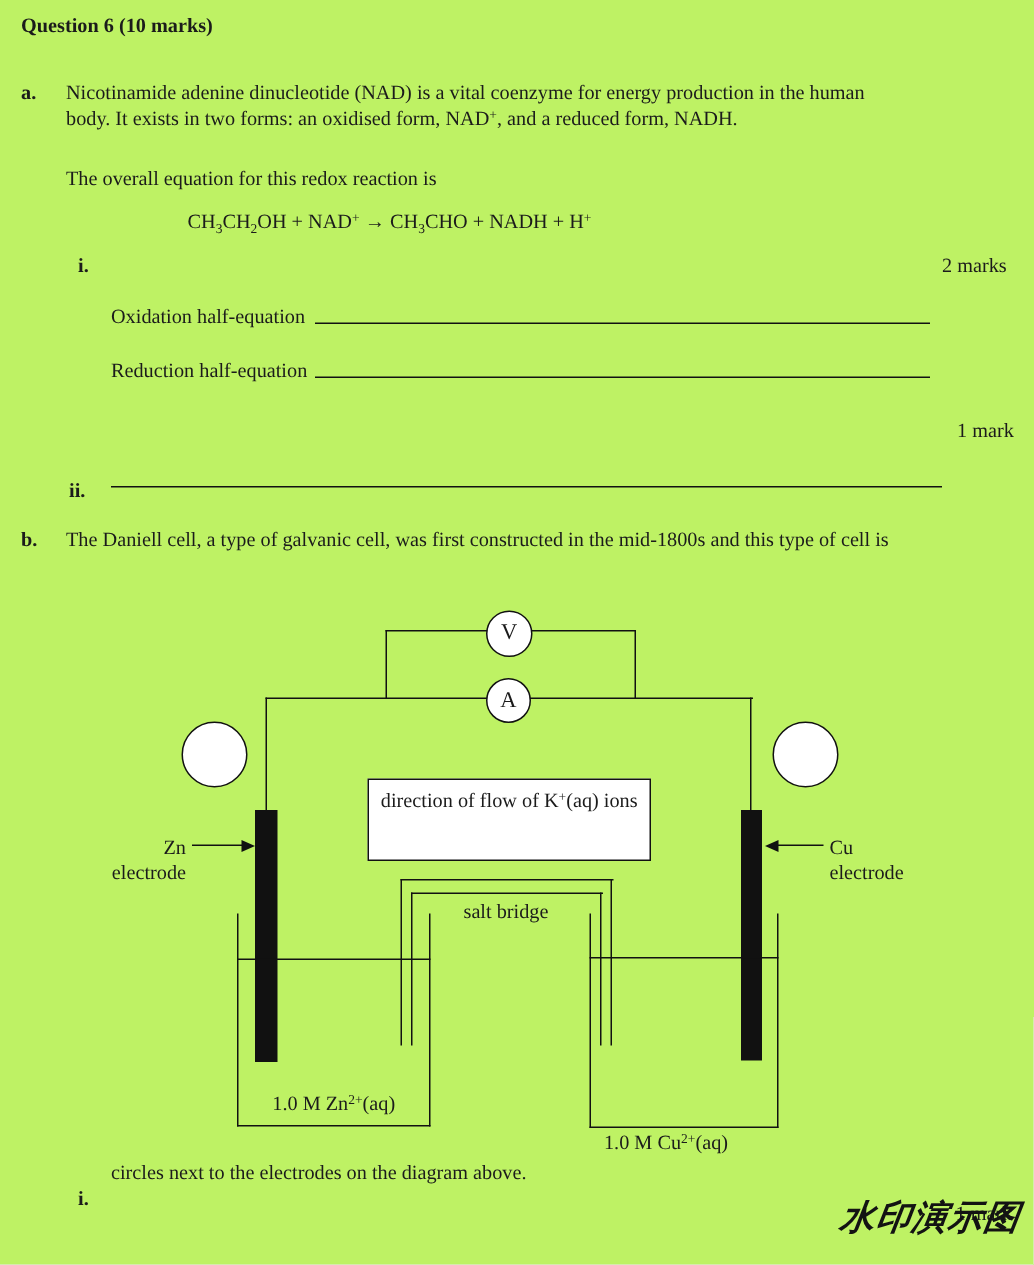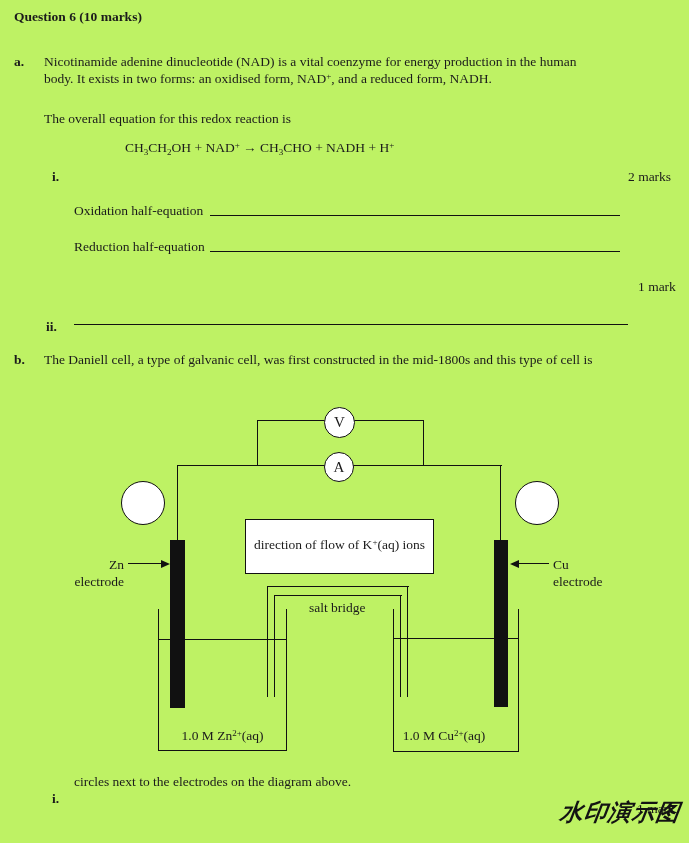--- a/index.html
+++ b/index.html
@@ -18,21 +18,21 @@
   .ansline{position:absolute;border-top:1.3px solid #111;}
   .circle{
     position:absolute;border:1.5px solid #111;border-radius:50%;
     background:#fff;display:flex;align-items:center;justify-content:center;
   }
   .meter{font-size:15px;}
   .electrode{position:absolute;background:#111;}
   .beaker{position:absolute;border:1.5px solid #111;border-top:none;background:transparent;}
   .flowbox{
     position:absolute;border:1.5px solid #111;background:#fff;
-    display:flex;justify-content:center;align-items:flex-start;padding-top:16px;box-sizing:border-box;
+    display:flex;justify-content:center;align-items:flex-start;padding-top:5px;box-sizing:border-box;
   }
   .arrowhead-r{position:absolute;width:0;height:0;border-top:4px solid transparent;
     border-bottom:4px solid transparent;border-left:9px solid #111;}
   .arrowhead-l{position:absolute;width:0;height:0;border-top:4px solid transparent;
     border-bottom:4px solid transparent;border-right:9px solid #111;}
   .center{text-align:center;}
   .right{text-align:right;}
   .watermark{
     position:absolute;font-weight:bold;font-style:italic;font-size:23px;
     color:#131313;transform:skewX(-8deg);letter-spacing:1px;z-index:30;
@@ -114,21 +114,21 @@
   <div class="vline" style="left:400px;top:595px;height:102px;"></div>
   <div class="abs" style="left:309px;top:599px;">salt bridge</div>
 
   <div class="beaker" style="left:158px;top:609px;width:127px;height:141px;"></div>
   <div class="beaker" style="left:393px;top:609px;width:124px;height:142px;"></div>
 
   <div class="hline" style="left:158px;top:639px;width:129px;border-top-width:1.2px;"></div>
   <div class="hline" style="left:393px;top:638px;width:126px;border-top-width:1.2px;"></div>
 
   <div class="abs center" style="left:158px;top:727px;width:129px;">1.0 M Zn<sup>2+</sup>(aq)</div>
-  <div class="abs center" style="left:393px;top:727px;width:102px;">1.0 M Cu<sup>2+</sup>(aq)</div>
+  <div class="abs center" style="left:393px;top:753px;width:102px;">1.0 M Cu<sup>2+</sup>(aq)</div>
 
   <div class="abs b" style="left:52px;top:790px;">i.</div>
   <div class="abs" style="left:74px;top:773px;">circles next to the electrodes on the diagram above.</div>
   <div class="abs" style="left:637px;top:800px;">1 mark</div>
 
   <div class="watermark" style="left:560px;top:804px;">水印演示图</div>
 
 </div>
 
 </body></html>

